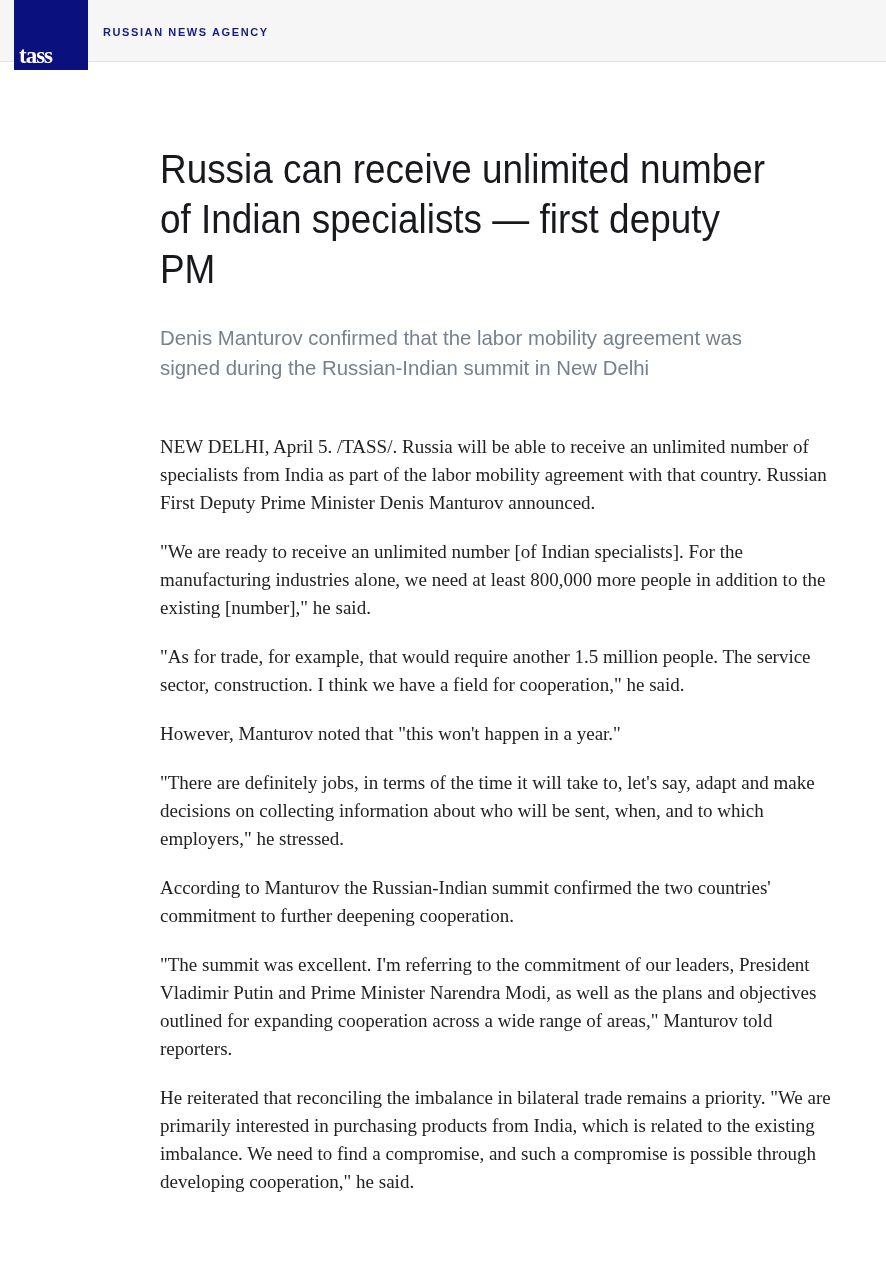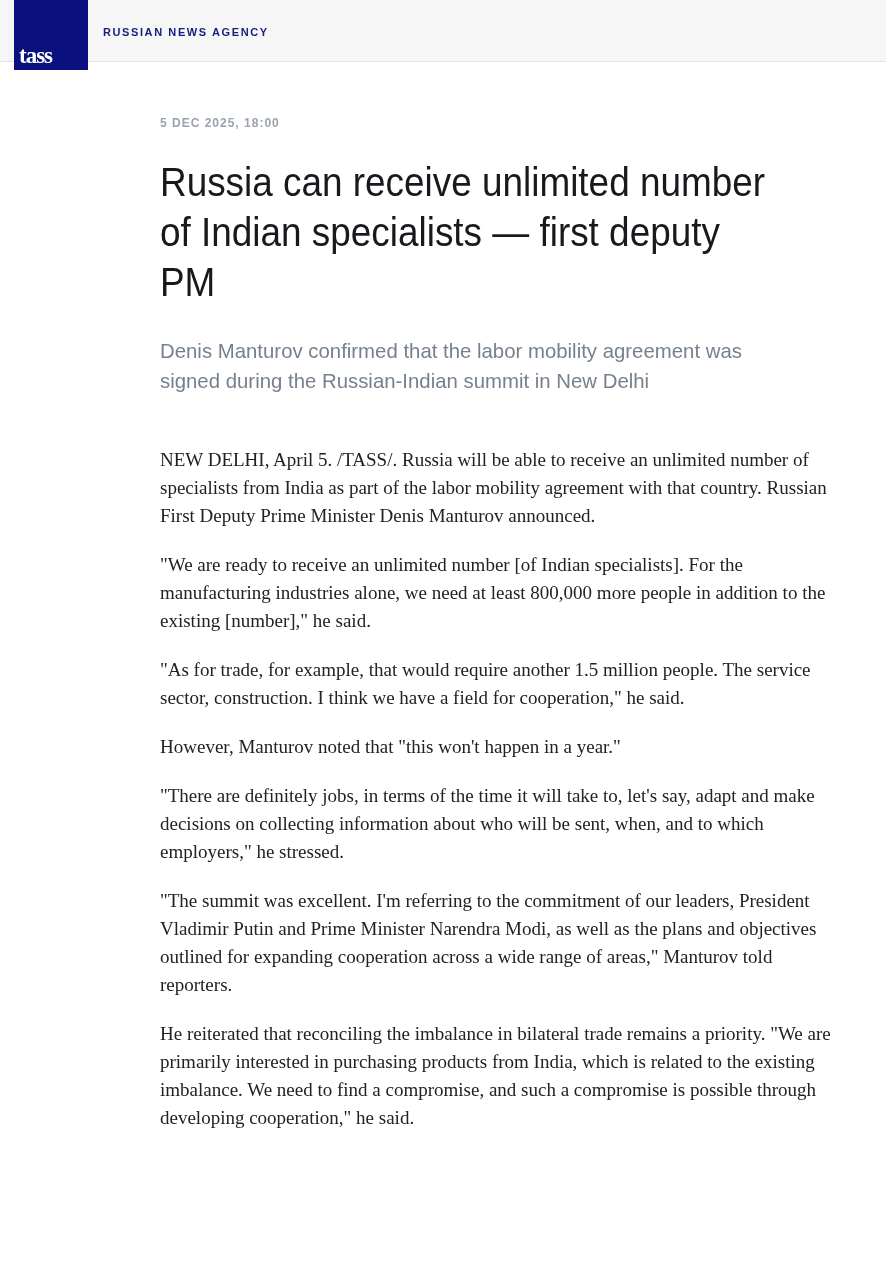--- a/index.html
+++ b/index.html
@@ -95,35 +95,35 @@
 <body>
 
 <header class="site-header">
   <a class="logo">
     <span class="logo-word">tass</span>
   </a>
   <div class="tagline">RUSSIAN NEWS AGENCY</div>
 </header>
 
 <main class="article">
-  <div class="article-date">5 DEC 2025, 18:00</div>
 
   <h1 class="article-title">
     <span class="title-line">Russia can receive unlimited number</span>
     <span class="title-line">of Indian specialists — first deputy</span>
     <span class="title-line">PM</span>
   </h1>
 
   <h2 class="article-subtitle">
     <span class="subtitle-line">Denis Manturov confirmed that the labor mobility agreement was</span>
     <span class="subtitle-line">signed during the Russian-Indian summit in New Delhi</span>
   </h2>
 
   <div class="article-body">
     <p>NEW DELHI, April 5. /TASS/. Russia will be able to receive an unlimited number of specialists from India as part of the labor mobility agreement with that country. Russian First Deputy Prime Minister Denis Manturov announced.</p>
     <p>"We are ready to receive an unlimited number [of Indian specialists]. For the manufacturing industries alone, we need at least 800,000 more people in addition to the existing [number]," he said.</p>
     <p>"As for trade, for example, that would require another 1.5 million people. The service sector, construction. I think we have a field for cooperation," he said.</p>
     <p>However, Manturov noted that "this won't happen in a year."</p>
     <p>"There are definitely jobs, in terms of the time it will take to, let's say, adapt and make decisions on collecting information about who will be sent, when, and to which employers," he stressed.</p>
+    <p>According to Manturov the Russian-Indian summit confirmed the two countries' commitment to further deepening cooperation.</p>
     <p>"The summit was excellent. I'm referring to the commitment of our leaders, President Vladimir Putin and Prime Minister Narendra Modi, as well as the plans and objectives outlined for expanding cooperation across a wide range of areas," Manturov told reporters.</p>
     <p>He reiterated that reconciling the imbalance in bilateral trade remains a priority. "We are primarily interested in purchasing products from India, which is related to the existing imbalance. We need to find a compromise, and such a compromise is possible through developing cooperation," he said.</p>
   </div>
 </main>
 
 </body></html>

